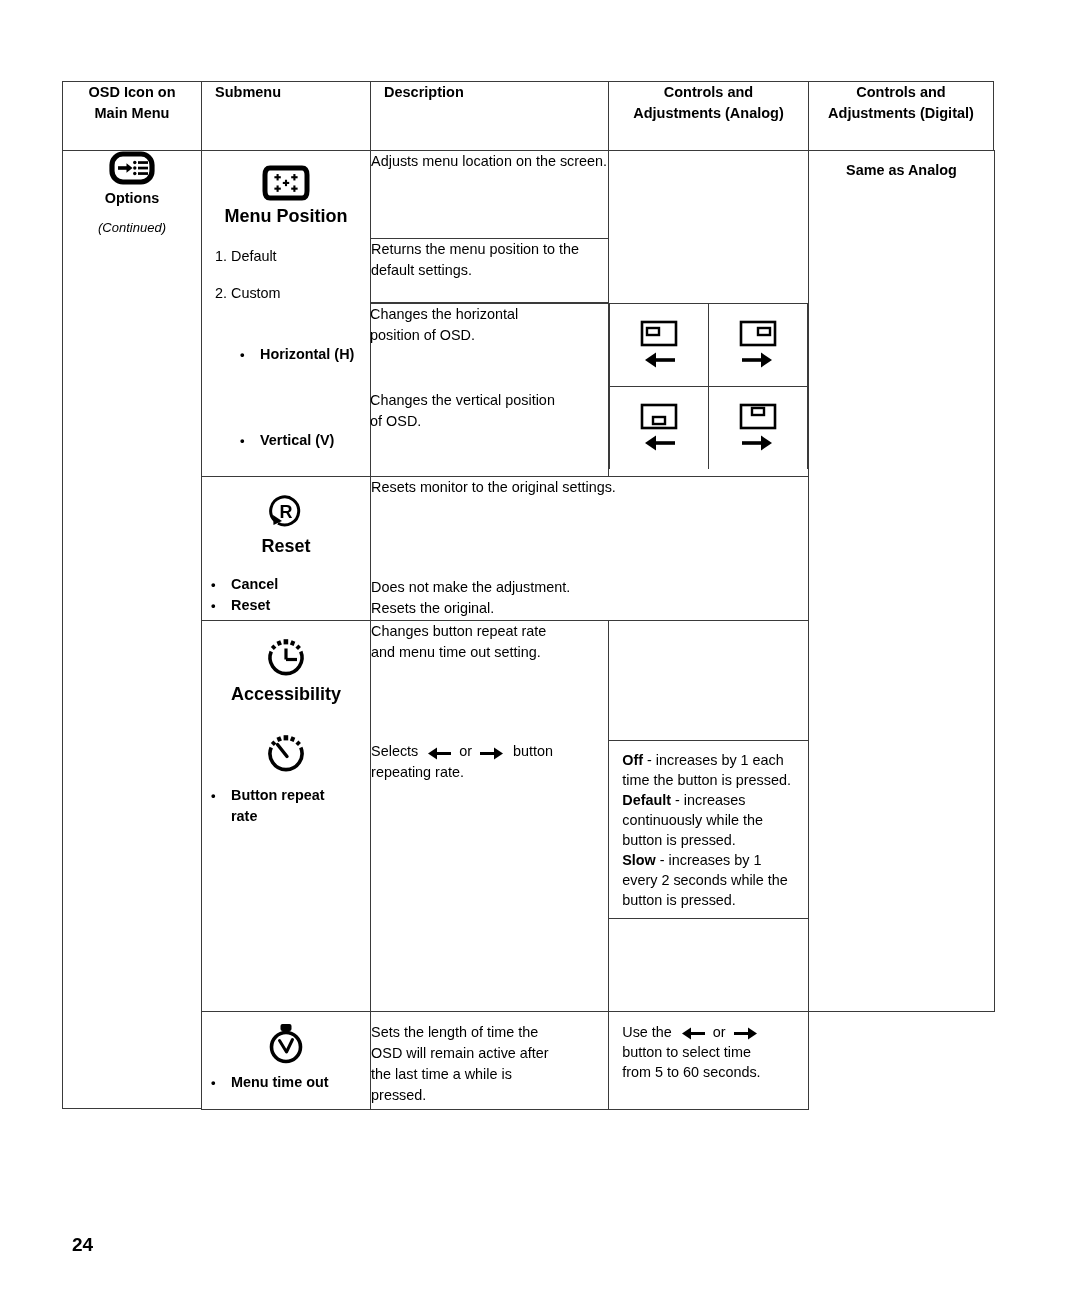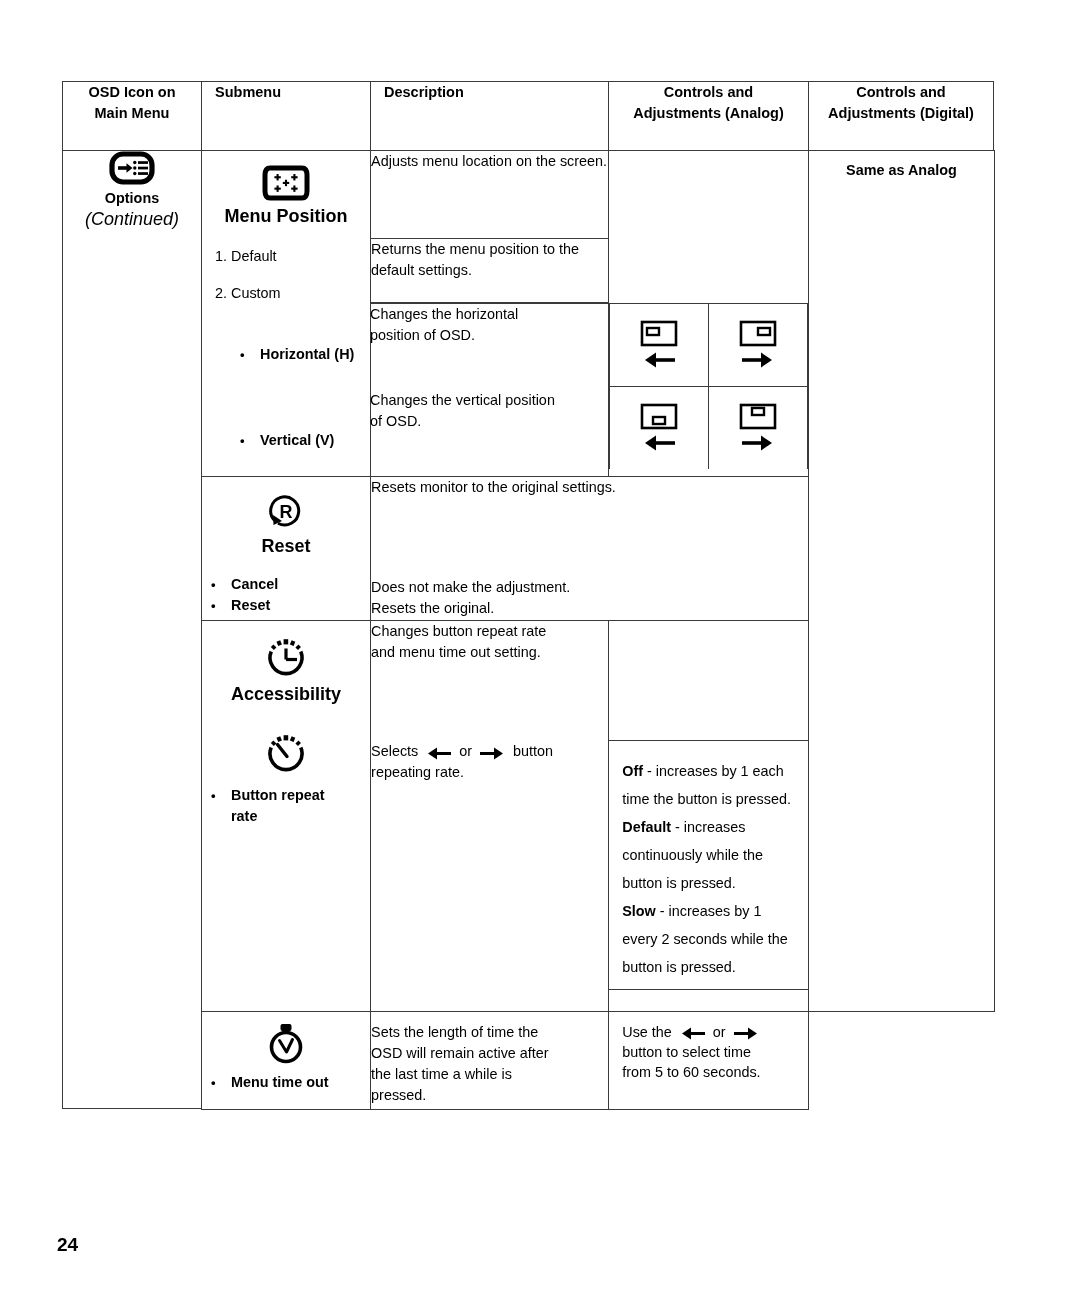--- a/index.html
+++ b/index.html
@@ -76,23 +76,23 @@
   .opt-col {
     text-align: center;
     padding-top: 25px;
   }
   .opt-label {
     font-size: 14.4px;
     font-weight: bold;
     margin-top: 5px;
   }
   .opt-cont {
-    font-size: 18px;
+    font-size: 13px;
     font-style: italic;
-    margin-top: 3px;
+    margin-top: 14px;
   }
 
   
   .sub-cell { padding: 0; }
   .sub-icon-wrap {
     text-align: center;
     padding-top: 14px;
   }
   .sub-title {
     text-align: center;
@@ -136,44 +136,44 @@
   .mon-stack { display: block; }
   .arrow-glyph {
     display: block;
     margin-top: 3px;
   }
 
   
   .note-box {
     border: 1.3px solid #3a3a3a;
     margin: -1px;
-    padding: 16px 10px 8px 13px;
-    font-size: 14.4px;
-    line-height: 28px;
+    padding: 9px 10px 8px 13px;
+    font-size: 14.4px;
+    line-height: 20px;
     box-sizing: border-box;
   }
   .note-box b { font-weight: bold; }
 
   .plain-note {
     padding: 10px 8px 6px 13px;
     font-size: 14.4px;
     line-height: 20px;
   }
 
   .same-as {
     font-size: 14.4px;
     font-weight: bold;
     text-align: center;
     padding-top: 11px;
   }
 
   
   .page-num {
     position: absolute;
-    left: 57px;
+    left: 72px;
     top: 1234px;
     font-size: 19px;
     font-weight: bold;
   }
 
   svg { display: inline-block; vertical-align: middle; }
   .nowrap { white-space: nowrap; }
 </style>
 </head>
 <body>

